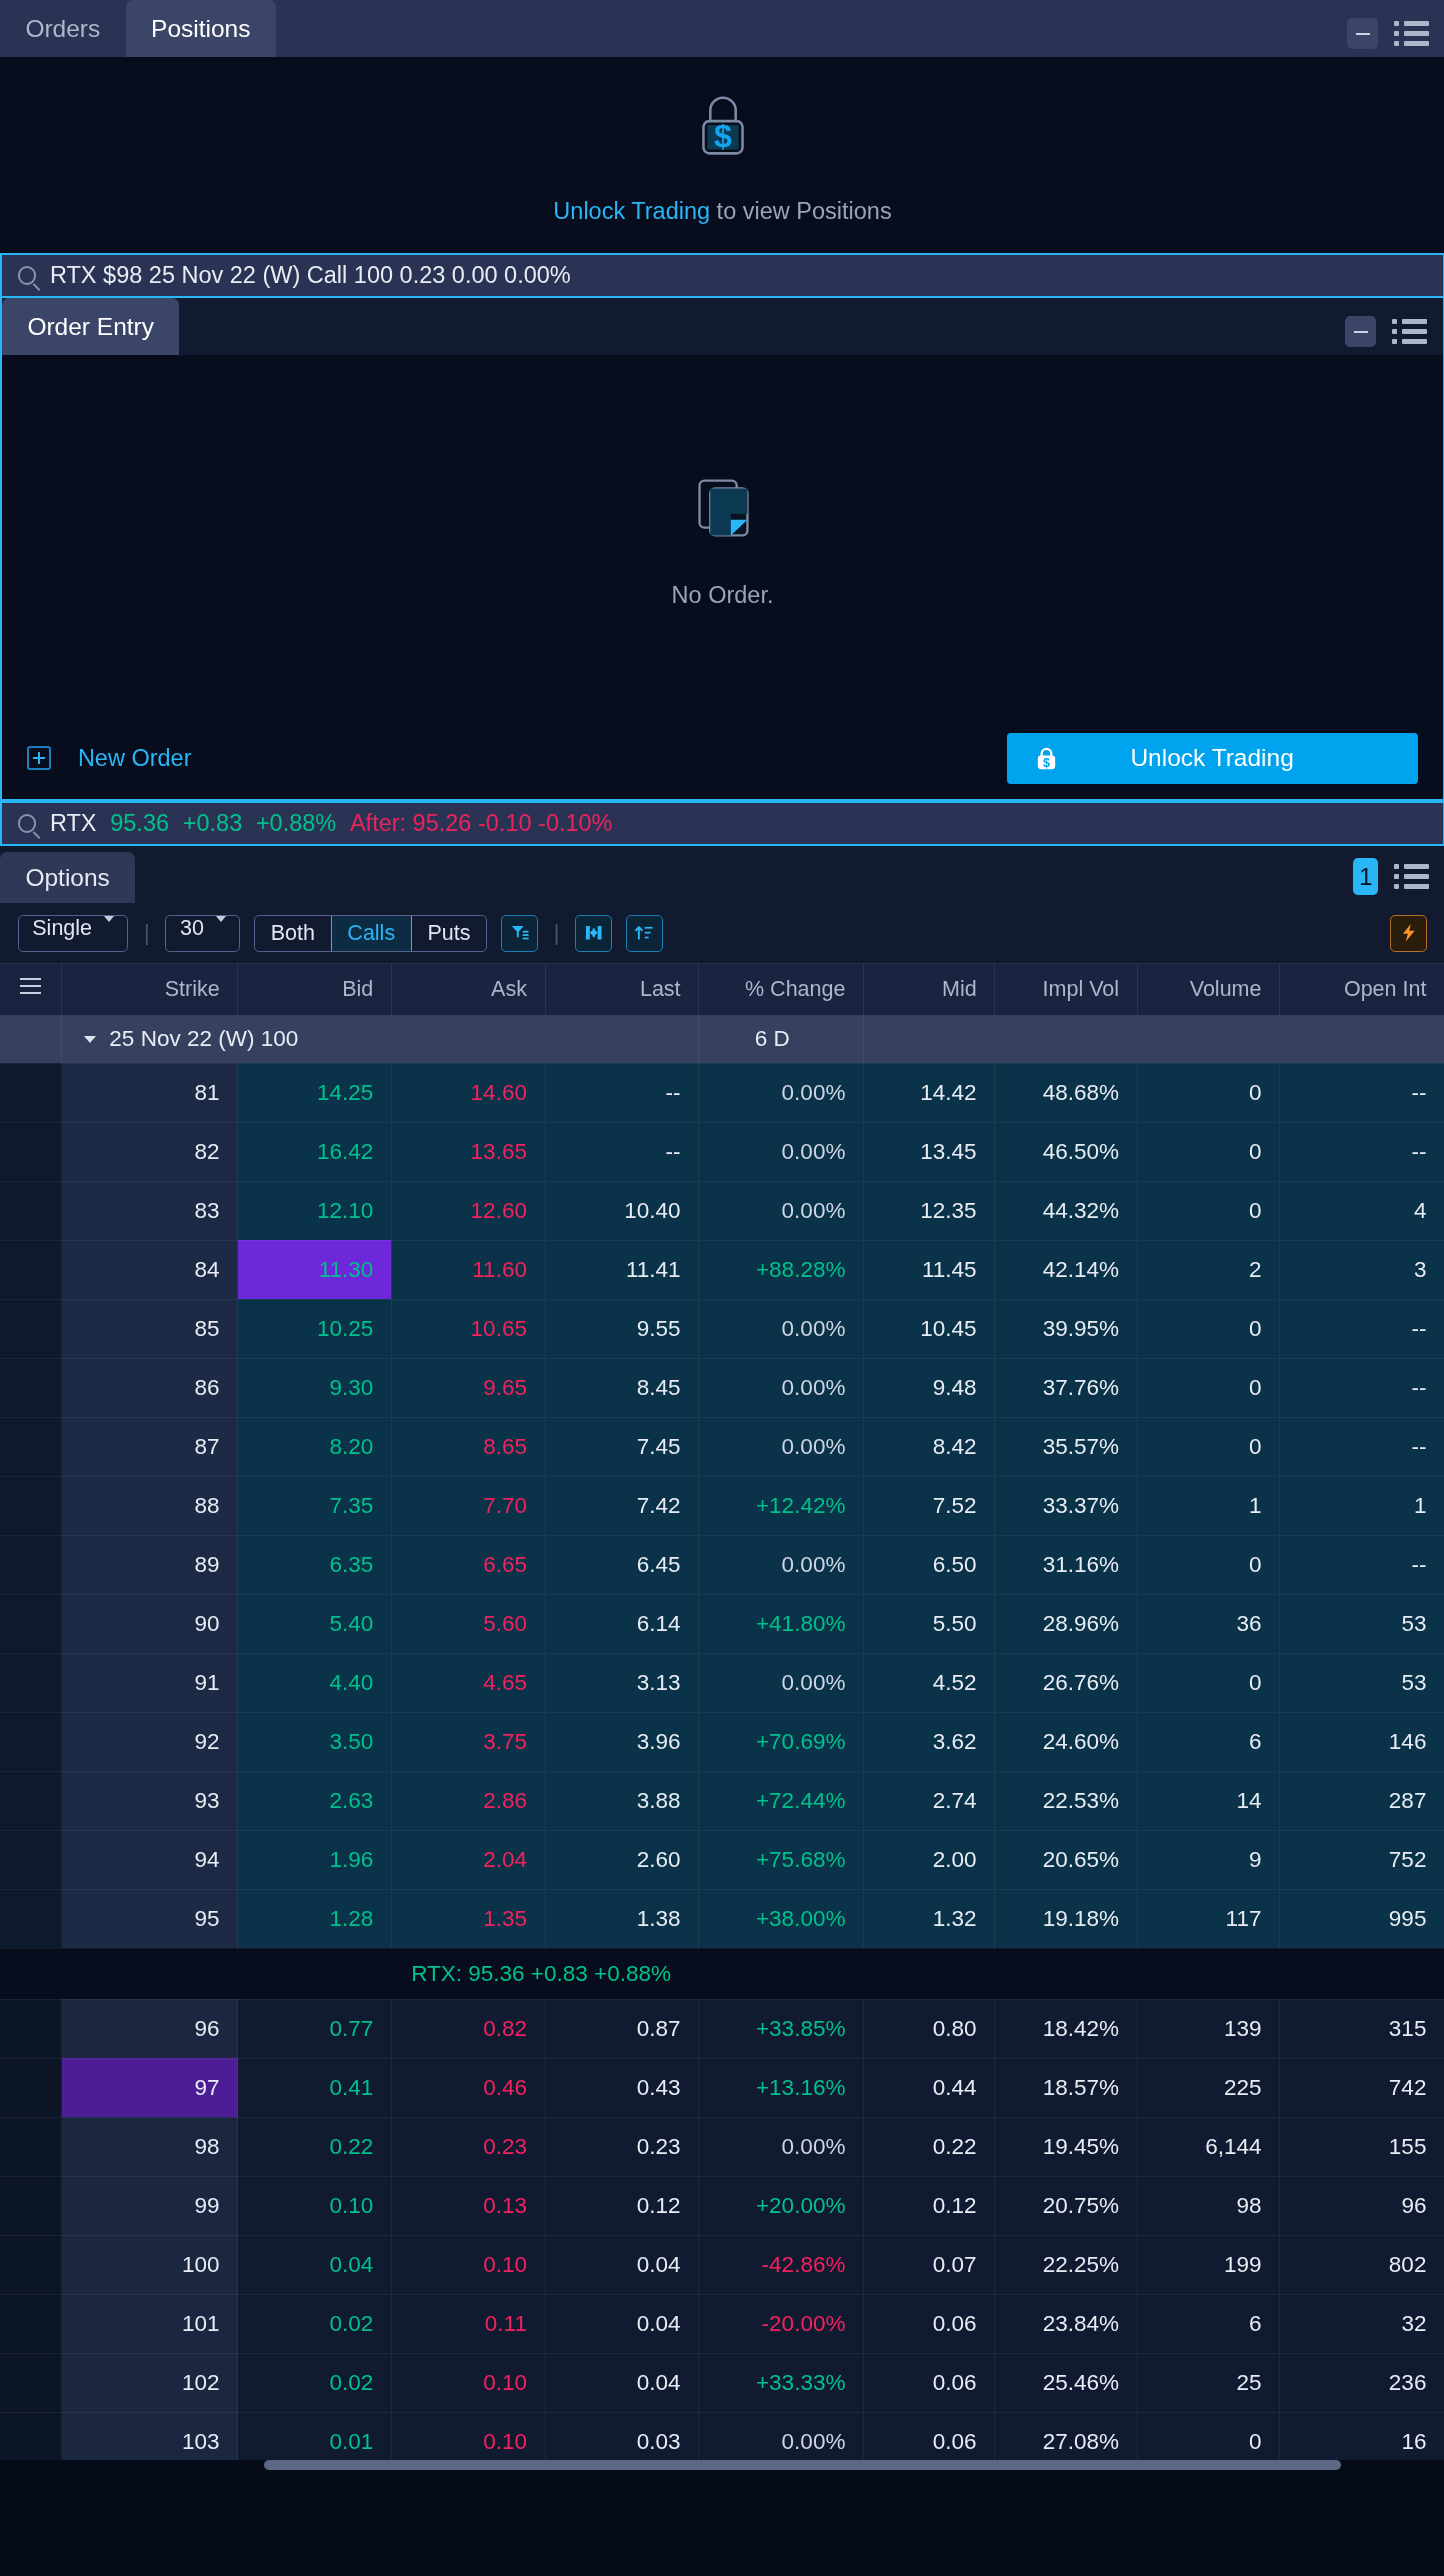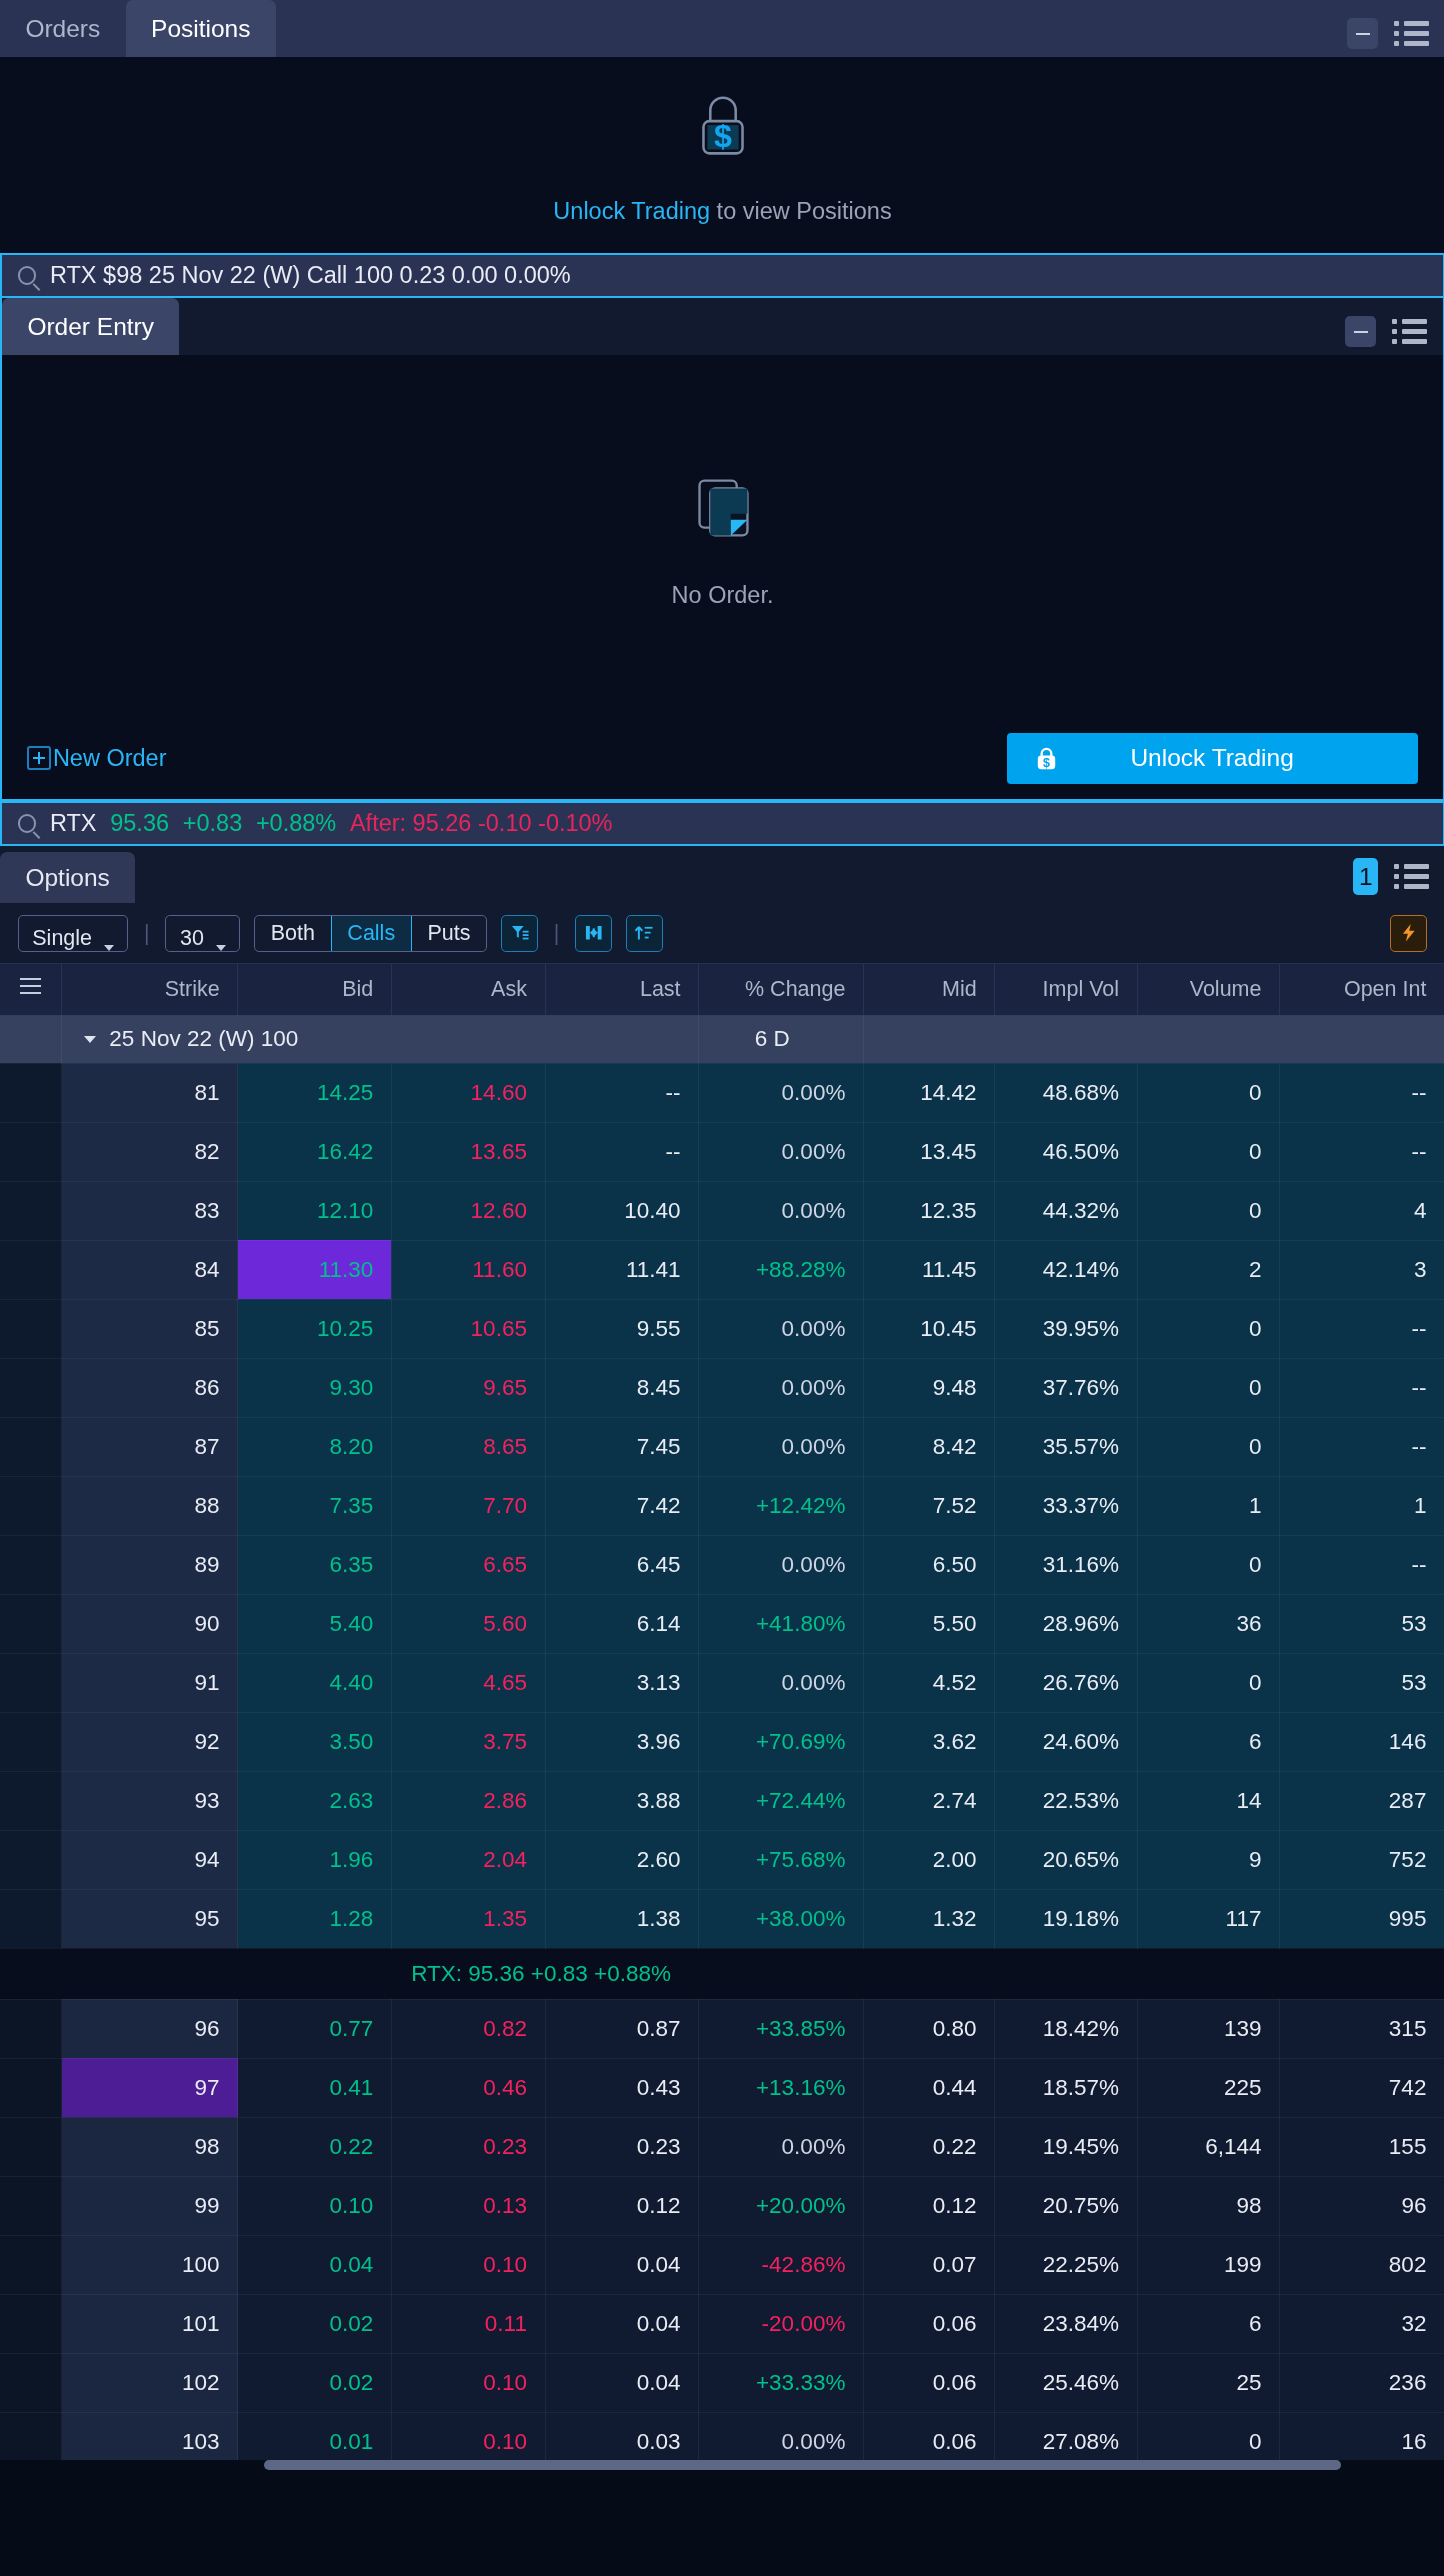--- a/index.html
+++ b/index.html
@@ -90,21 +90,21 @@
     border-right: 2.9px solid #29b6f6;
     border-bottom: 2.9px solid #29b6f6;
     background: #070d1c;
   }
   .oe-body { height: 362px; }
   .oe-footer {
     height: 82px; display:flex; align-items:center;
     justify-content: space-between; padding: 0 25.4px;
     background:#070d1c;
   }
-  .neworder { display:flex; align-items:center; gap: 2px; color:#29b6f6; font-size: 23.5px;}
+  .neworder { display:flex; align-items:center; gap: 27px; color:#29b6f6; font-size: 23.5px;}
   .plusbox {
     width: 23.5px; height: 23.5px; border: 2px solid #1b7fbe; border-radius: 2.9px;
     position: relative;
   }
   .plusbox::before, .plusbox::after {
     content:""; position:absolute; background:#29b6f6;
   }
   .plusbox::before { left: 3.9px; top: 8.8px; width: 11.7px; height: 2px; }
   .plusbox::after  { top: 3.9px; left: 8.8px; height: 11.7px; width: 2px; }
   .unlockbtn {
@@ -114,21 +114,21 @@
   }
   .unlockbtn .lockmini { position:absolute; left: 25.4px; }
 
   
   .opttoolbar {
     height: 61px; background:#111a2e; display:flex; align-items:center;
     padding: 0 17.6px; gap: 13.7px; border-bottom: 1px solid #253050;
   }
   .ctl {
     height: 37px; border: 1px solid #55618a; border-radius: 4.9px;
-    display:flex; align-items:flex-end; padding: 0 13.7px; gap: 11.7px;
+    display:flex; align-items:flex-start; padding: 0 13.7px; gap: 11.7px;
     color:#e2e6f0; font-size: 21.5px; background: transparent;
   }
   .caret { width:0;height:0;border-left:5.9px solid transparent;border-right:5.9px solid transparent;border-top:6.9px solid #c7cee0;}
   .sep { color:#4b5678; font-size: 21.5px; padding: 0 2px;}
   .seg { height: 37px; border: 1px solid #55618a; border-radius: 4.9px; display:flex; overflow:hidden;}
   .seg > div { padding: 0 15.7px; display:flex; align-items:center; font-size:21.5px; color:#e2e6f0;}
   .seg > div.on { background:#0d2b42; color:#29b6f6; border-left:1px solid #29b6f6; border-right:1px solid #29b6f6;}
   .iconbtn {
     width: 37px; height: 37px; border:1px solid #1f7eb5; border-radius:4.9px;
     background:#0b2437; display:flex;align-items:center;justify-content:center;

